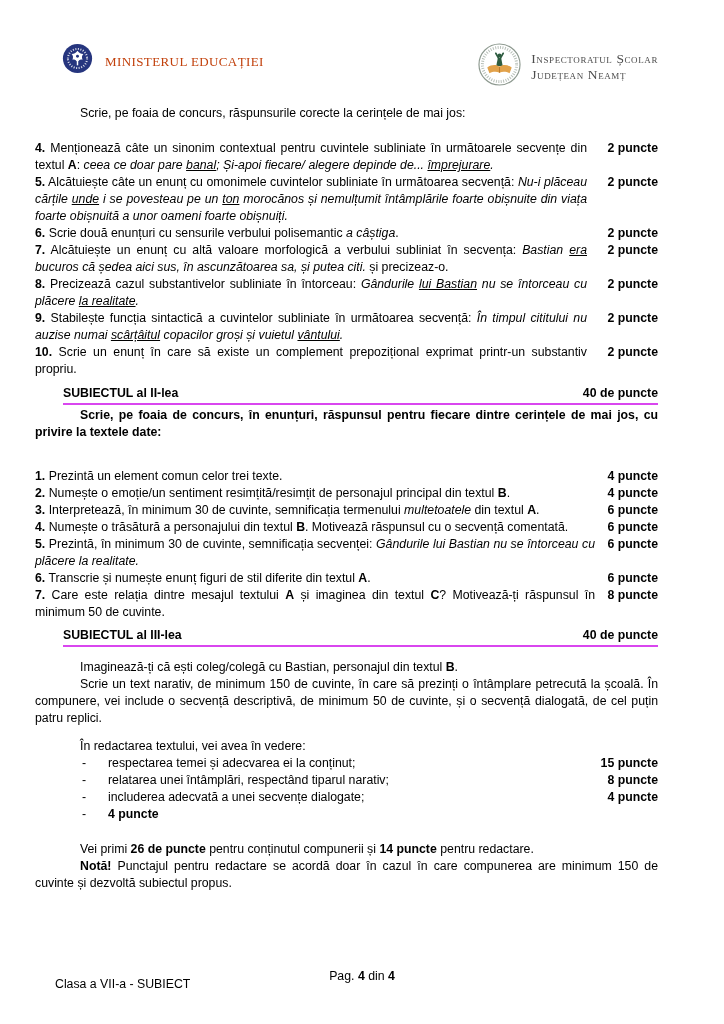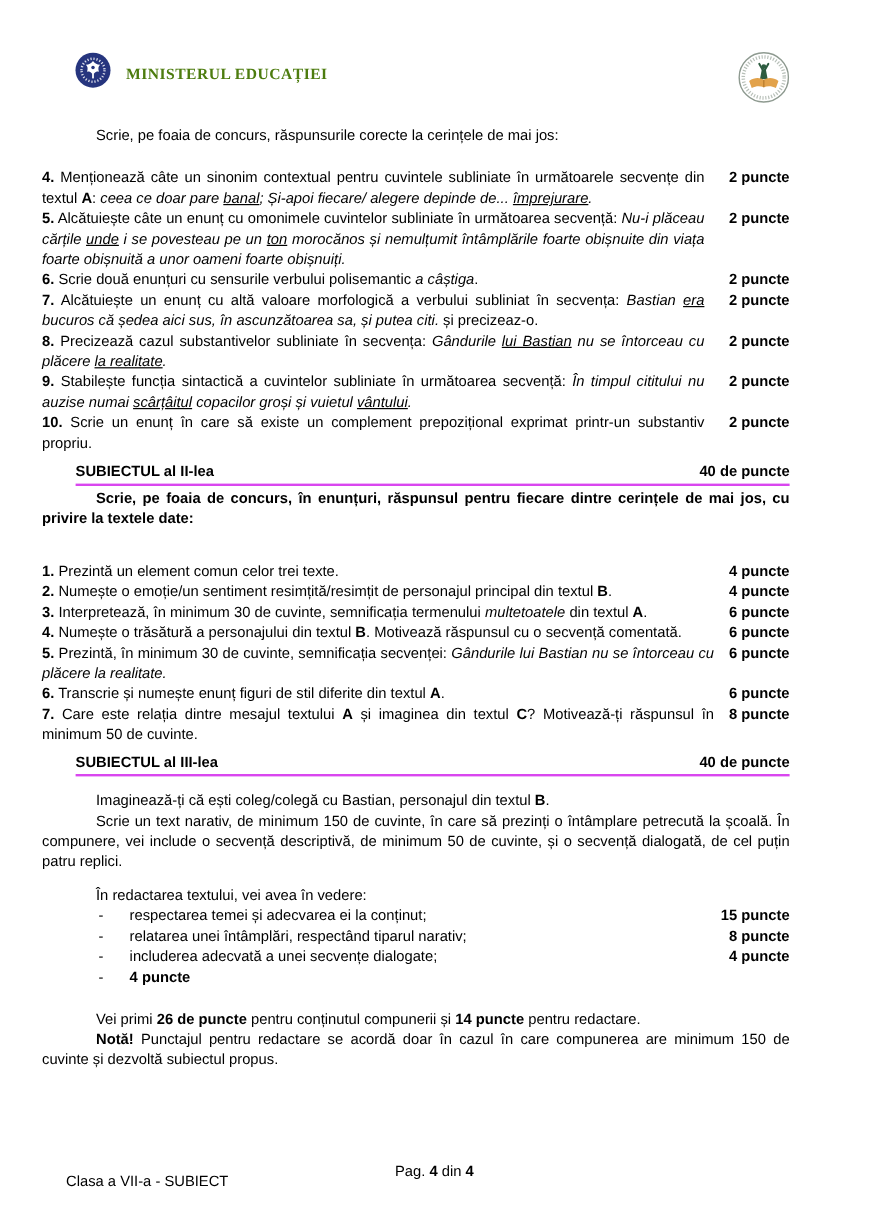--- a/index.html
+++ b/index.html
@@ -15,22 +15,22 @@
   .u { text-decoration: underline; }
 
   .page { position: absolute; inset: 0; }
   .content { padding: 43px 66px 0 35px; }
 
   
   .header { display: flex; justify-content: space-between; align-items: flex-start;
             padding-left: 27px; height: 52px; margin-bottom: 10px; }
   .logo { display: flex; align-items: center; }
   .ministry-label {
-    font-family: "Liberation Serif", serif; font-weight: bold;
-    color: #4d7c0f; font-size: 13px; letter-spacing: 0.4px; margin-left: 12px;
+    font-family: "Liberation Serif", serif; font-weight: normal;
+    color: #c2410c; font-size: 13px; letter-spacing: 0.4px; margin-left: 12px;
   }
   .insp-label {
     font-family: "Liberation Serif", serif; font-variant: small-caps;
     color: #4c4c4c; font-size: 13.5px; letter-spacing: 0.6px;
     line-height: 16px; margin-left: 10px; font-weight: 500;
   }
 
   .intro { font-weight: normal; text-indent: 45px; margin-bottom: 18px; }
 
   
@@ -89,20 +89,24 @@
             <circle cx="22" cy="22" r="21" fill="#ffffff" stroke="#8e9a90" stroke-width="1.2"></circle>
             <circle cx="22" cy="22" r="17.5" fill="none" stroke="#6f7f72" stroke-width="3" stroke-dasharray="1 1.5" opacity="0.5"></circle>
             <circle cx="22" cy="22" r="14.8" fill="#ffffff"></circle>
             <circle cx="22" cy="12.8" r="2.1" fill="#2d5c40"></circle>
             <path d="M21 15.5 L18.2 10.5 M23 15.5 L25.8 10.5" stroke="#2d5c40" stroke-width="1.7" stroke-linecap="round"></path>
             <path d="M20.3 15 h3.4 l1.6 8.5 h-6.6 z" fill="#2d5c40"></path>
             <path d="M9.5 25 C14 21.8 19 22 22 24.2 C25 22 30 21.8 34.5 25 L32.3 31 C28.4 29 25 29.2 22 30.4 C19 29.2 15.6 29 11.7 31 Z" fill="#e2a24b"></path>
             <path d="M22 24.2 L22 30.4" stroke="#b97c2e" stroke-width="1.1"></path>
           </svg>
         </span>
+        <span class="insp-label">
+          <span style="display:block">Inspectoratul Școlar</span>
+          <span style="display:block">Județean Neamț</span>
+        </span>
       </div>
     </div>
 
     <p class="intro">Scrie, pe foaia de concurs, răspunsurile corecte la cerințele de mai jos:</p>
 
     <div class="s1">
   <div class="q-row">
     <div class="q-text"><span class="b">4.</span><span> Menționează câte un sinonim contextual pentru cuvintele subliniate în următoarele secvențe din textul </span><span class="b">A</span><span>: </span><span class="i">ceea ce doar pare </span><span class="i u">banal</span><span class="i">; Și-apoi fiecare/ alegere depinde de... </span><span class="i u">împrejurare</span><span class="i">.</span></div>
     <div class="q-points">2 puncte</div>
   </div>
@@ -116,21 +120,21 @@
     <div class="q-text"><span class="b">6.</span><span> Scrie două enunțuri cu sensurile verbului polisemantic </span><span class="i">a câștiga</span><span>.</span></div>
     <div class="q-points">2 puncte</div>
   </div>
 
   <div class="q-row">
     <div class="q-text"><span class="b">7.</span><span> Alcătuiește un enunț cu altă valoare morfologică a verbului subliniat în secvența: </span><span class="i">Bastian </span><span class="i u">era</span><span class="i"> bucuros că ședea aici sus, în ascunzătoarea sa, și putea citi.</span><span> și precizeaz-o.</span></div>
     <div class="q-points">2 puncte</div>
   </div>
 
   <div class="q-row">
-    <div class="q-text"><span class="b">8.</span><span> Precizează cazul substantivelor subliniate în secvența: </span><span class="i">Gândurile </span><span class="i u">lui Bastian</span><span class="i"> nu se întorceau cu plăcere </span><span class="i u">la realitate</span><span class="i">.</span></div>
+    <div class="q-text"><span class="b">8.</span><span> Precizează cazul substantivelor subliniate în întorceau: </span><span class="i">Gândurile </span><span class="i u">lui Bastian</span><span class="i"> nu se întorceau cu plăcere </span><span class="i u">la realitate</span><span class="i">.</span></div>
     <div class="q-points">2 puncte</div>
   </div>
 
   <div class="q-row">
     <div class="q-text"><span class="b">9.</span><span> Stabilește funcția sintactică a cuvintelor subliniate în următoarea secvență: </span><span class="i">În timpul cititului nu auzise numai </span><span class="i u">scârțâitul</span><span class="i"> copacilor groși și vuietul </span><span class="i u">vântului</span><span class="i">.</span></div>
     <div class="q-points">2 puncte</div>
   </div>
 
   <div class="q-row">
     <div class="q-text"><span class="b">10.</span><span> Scrie un enunț în care să existe un complement prepozițional exprimat printr-un substantiv propriu.</span></div>

